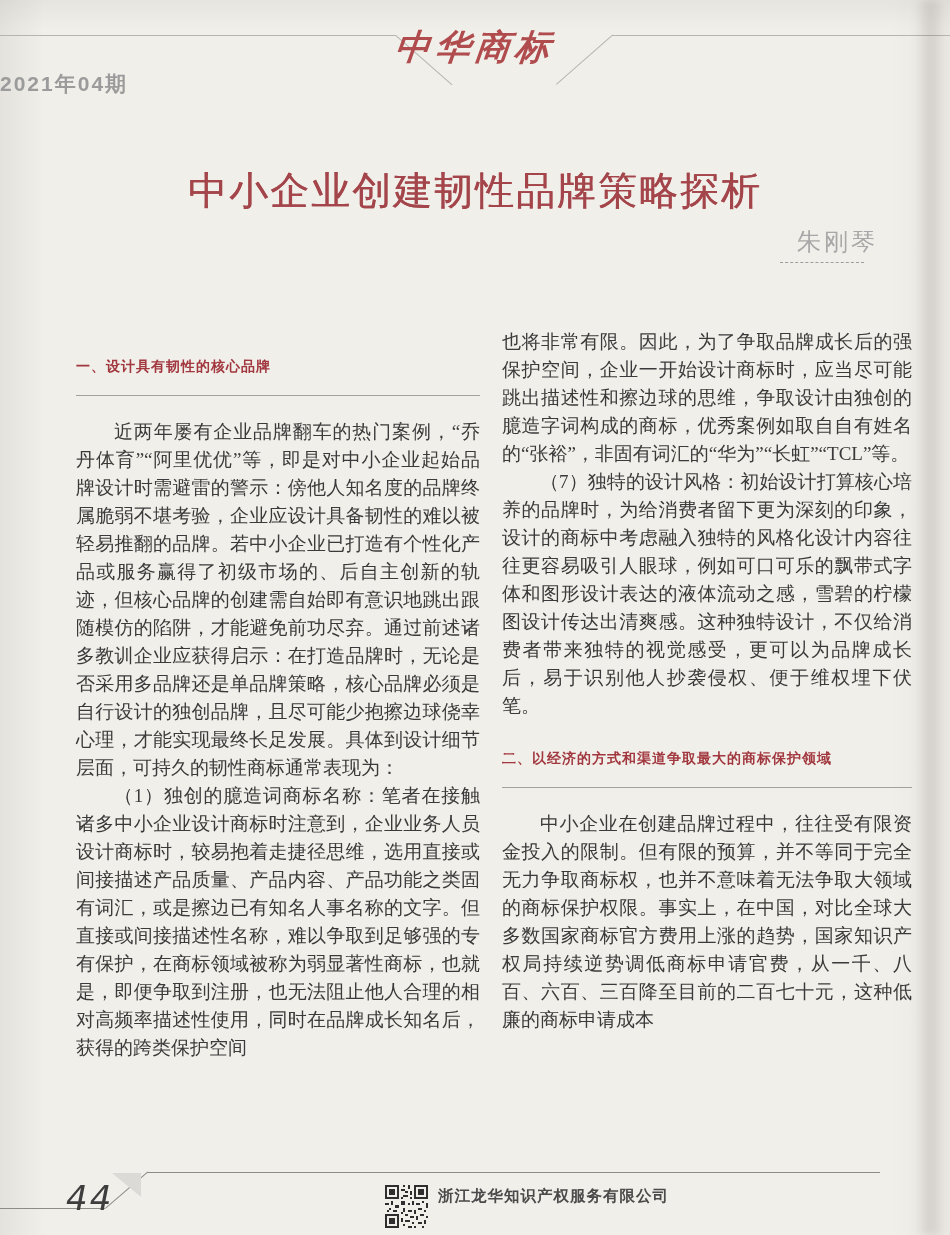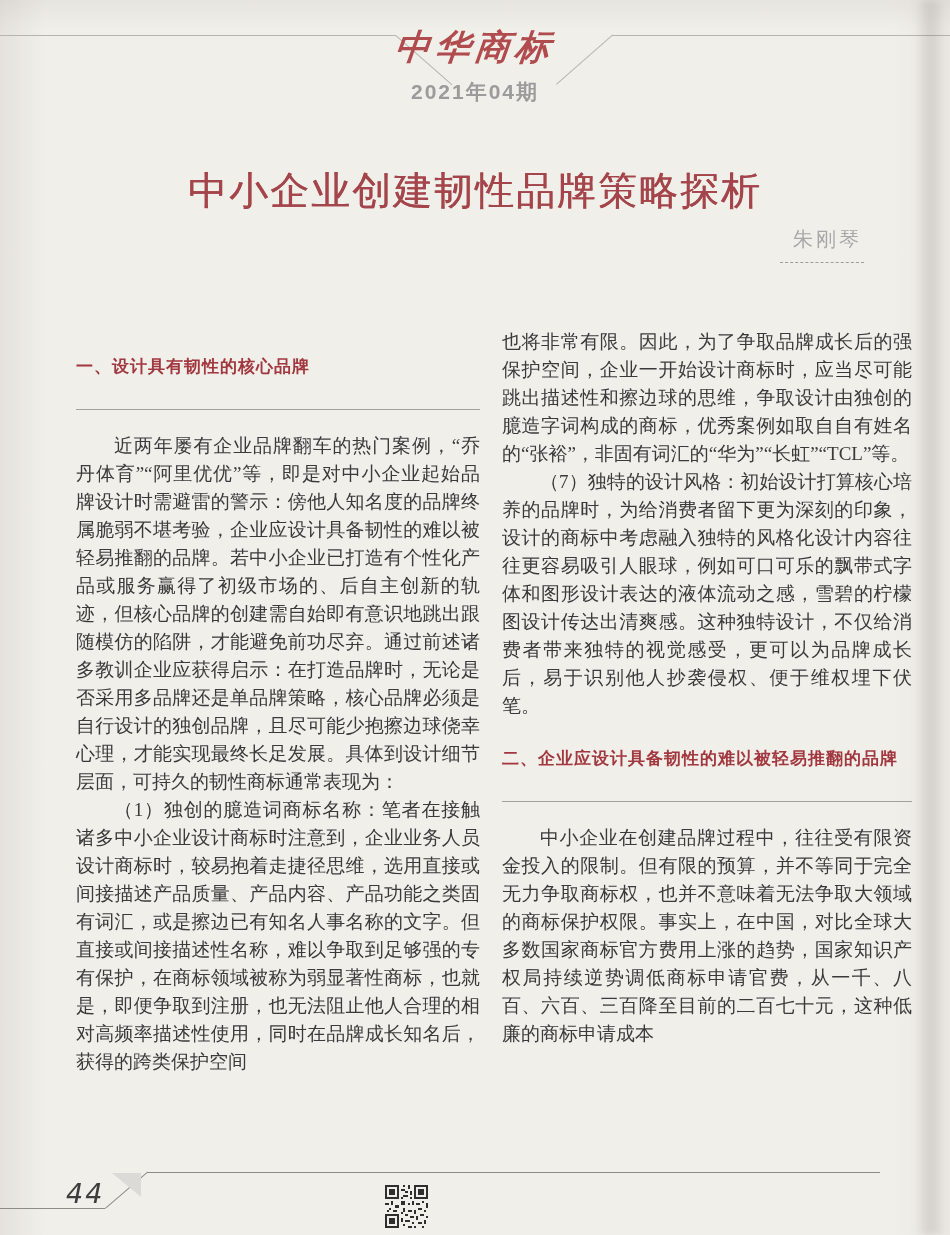--- a/index.html
+++ b/index.html
@@ -29,70 +29,69 @@
   .hl-right{top:35px;left:612px;width:338px;}
   .logo{
     position:absolute;top:24px;left:0;right:0;
     text-align:center;
     font-family:"DejaVu Serif", serif;
     font-size:35px;font-weight:bold;font-style:italic;
     transform:skewX(-6deg);
     color:#b04b4e;letter-spacing:5px;
   }
   .issue{
-    position:absolute;top:78px;left:0;right:0;
-    text-align:center;
+    position:absolute;top:70px;left:0;right:0;
     font-family:"Liberation Sans", sans-serif;
     font-size:21px;font-weight:bold;color:#9b9b9b;letter-spacing:2px;
   }
   
   .title{
     position:absolute;top:148px;left:0;right:0;margin:16px;
     text-align:center;
     font-size:39px;font-weight:400;color:#a3454a;letter-spacing:2px;
     text-shadow:0.6px 0 0 #a3454a;
   }
   .author{
-    position:absolute;top:226px;right:88px;
-    font-size:20px;color:#a7a7a7;letter-spacing:3px;
+    position:absolute;top:226px;right:72px;
+    font-size:24px;color:#a7a7a7;letter-spacing:3px;
   }
   .author-rule{
     position:absolute;top:262px;right:86px;width:84px;height:0;
     border-top:1px dashed #9d9d9d;
   }
   
   .col{
     position:absolute;top:328px;
     font-size:19px;line-height:28px;color:#3a3a3a;
     text-align:justify;
   }
   .col-left{left:76px;width:404px;}
   .col-right{left:502px;width:410px;}
   .para{margin:0;}
   .indent{text-indent:2em;}
   .sec{
-    margin:24px 0 22px 0;padding-bottom:27px;
+    margin:24px 0 22px 0;padding-bottom:13px;
     border-bottom:1px solid #a3a19d;
-    font-size:17px;line-height:30px;font-weight:bold;color:#a2383f;
+    font-size:14px;line-height:30px;font-weight:bold;color:#a2383f;
     text-align:left;letter-spacing:1px;
   }
   
   .ft-line{position:absolute;height:1px;background:#8e8c88;transform-origin:0 0;}
   .ft-upper{top:1172px;left:147px;width:733px;}
   .ft-diag{top:1208px;left:105px;width:56px;transform:rotate(-40.6deg);}
   .ft-lower{top:1208px;left:0;width:105px;}
   .ft-tri{
     position:absolute;left:112px;top:1173px;width:29px;height:24px;
     background:#dcdad6;
     clip-path:polygon(0 0, 100% 0, 100% 100%);
   }
   .pageno{
     position:absolute;left:66px;top:1178px;
     font-family:"DejaVu Sans", sans-serif;
-    font-size:27px;font-style:italic;color:#3d3d3d;letter-spacing:2px;
+    font-size:34px;font-style:italic;color:#3d3d3d;letter-spacing:2px;
   }
   .qr{position:absolute;left:385px;top:1185px;width:43px;height:43px;}
   .company{
     position:absolute;left:438px;top:1186px;
     font-family:"Liberation Sans", sans-serif;
     font-size:15.5px;font-weight:bold;color:#4a4a4a;letter-spacing:1px;
   }
   .contact{
     position:absolute;left:438px;top:1247px;
     font-family:"Liberation Sans", sans-serif;
@@ -118,21 +117,21 @@
 
   <div class="col col-left">
     <h2 class="sec">一、设计具有韧性的核心品牌</h2>
     <p class="para indent">近两年屡有企业品牌翻车的热门案例，“乔丹体育”“阿里优优”等，即是对中小企业起始品牌设计时需避雷的警示：傍他人知名度的品牌终属脆弱不堪考验，企业应设计具备韧性的难以被轻易推翻的品牌。若中小企业已打造有个性化产品或服务赢得了初级市场的、后自主创新的轨迹，但核心品牌的创建需自始即有意识地跳出跟随模仿的陷阱，才能避免前功尽弃。通过前述诸多教训企业应获得启示：在打造品牌时，无论是否采用多品牌还是单品牌策略，核心品牌必须是自行设计的独创品牌，且尽可能少抱擦边球侥幸心理，才能实现最终长足发展。具体到设计细节层面，可持久的韧性商标通常表现为：</p>
     <p class="para indent">（1）独创的臆造词商标名称：笔者在接触诸多中小企业设计商标时注意到，企业业务人员设计商标时，较易抱着走捷径思维，选用直接或间接描述产品质量、产品内容、产品功能之类固有词汇，或是擦边已有知名人事名称的文字。但直接或间接描述性名称，难以争取到足够强的专有保护，在商标领域被称为弱显著性商标，也就是，即便争取到注册，也无法阻止他人合理的相对高频率描述性使用，同时在品牌成长知名后，获得的跨类保护空间</p>
   </div>
 
   <div class="col col-right">
     <p class="para">也将非常有限。因此，为了争取品牌成长后的强保护空间，企业一开始设计商标时，应当尽可能跳出描述性和擦边球的思维，争取设计由独创的臆造字词构成的商标，优秀案例如取自自有姓名的“张裕”，非固有词汇的“华为”“长虹”“TCL”等。</p>
     <p class="para indent">（7）独特的设计风格：初始设计打算核心培养的品牌时，为给消费者留下更为深刻的印象，设计的商标中考虑融入独特的风格化设计内容往往更容易吸引人眼球，例如可口可乐的飘带式字体和图形设计表达的液体流动之感，雪碧的柠檬图设计传达出清爽感。这种独特设计，不仅给消费者带来独特的视觉感受，更可以为品牌成长后，易于识别他人抄袭侵权、便于维权埋下伏笔。</p>
-    <h2 class="sec">二、企业应设计具备韧性的难以被轻易推翻的品牌</h2>
+    <h2 class="sec">二、以经济的方式和渠道争取最大的商标保护领域</h2>
     <p class="para indent">中小企业在创建品牌过程中，往往受有限资金投入的限制。但有限的预算，并不等同于完全无力争取商标权，也并不意味着无法争取大领域的商标保护权限。事实上，在中国，对比全球大多数国家商标官方费用上涨的趋势，国家知识产权局持续逆势调低商标申请官费，从一千、八百、六百、三百降至目前的二百七十元，这种低廉的商标申请成本</p>
   </div>
 
   <div class="ft-line ft-upper"></div>
   <div class="ft-line ft-diag"></div>
   <div class="ft-line ft-lower"></div>
   <div class="ft-tri"></div>
   <div class="pageno">44</div>
 
   <svg class="qr" viewBox="0 0 21 21" shape-rendering="crispEdges">
@@ -187,16 +186,17 @@
         <rect x="13" y="18" width="1" height="1"></rect>
       <rect x="16" y="18" width="2" height="1"></rect>
         <rect x="19" y="17" width="1" height="2"></rect>
         <rect x="9" y="19" width="1" height="1"></rect>
       <rect x="11" y="20" width="2" height="1"></rect>
         <rect x="14" y="20" width="1" height="1"></rect>
         <rect x="18" y="20" width="1" height="1"></rect>
     </g>
   </svg>
 
+  <div class="company">浙江龙华知识产权服务有限公司</div>
   <div class="contact">http://www.lh-tm.com  0571-88869795</div>
 
   <div class="scan-shade"></div>
 </div>
 
 </body></html>

